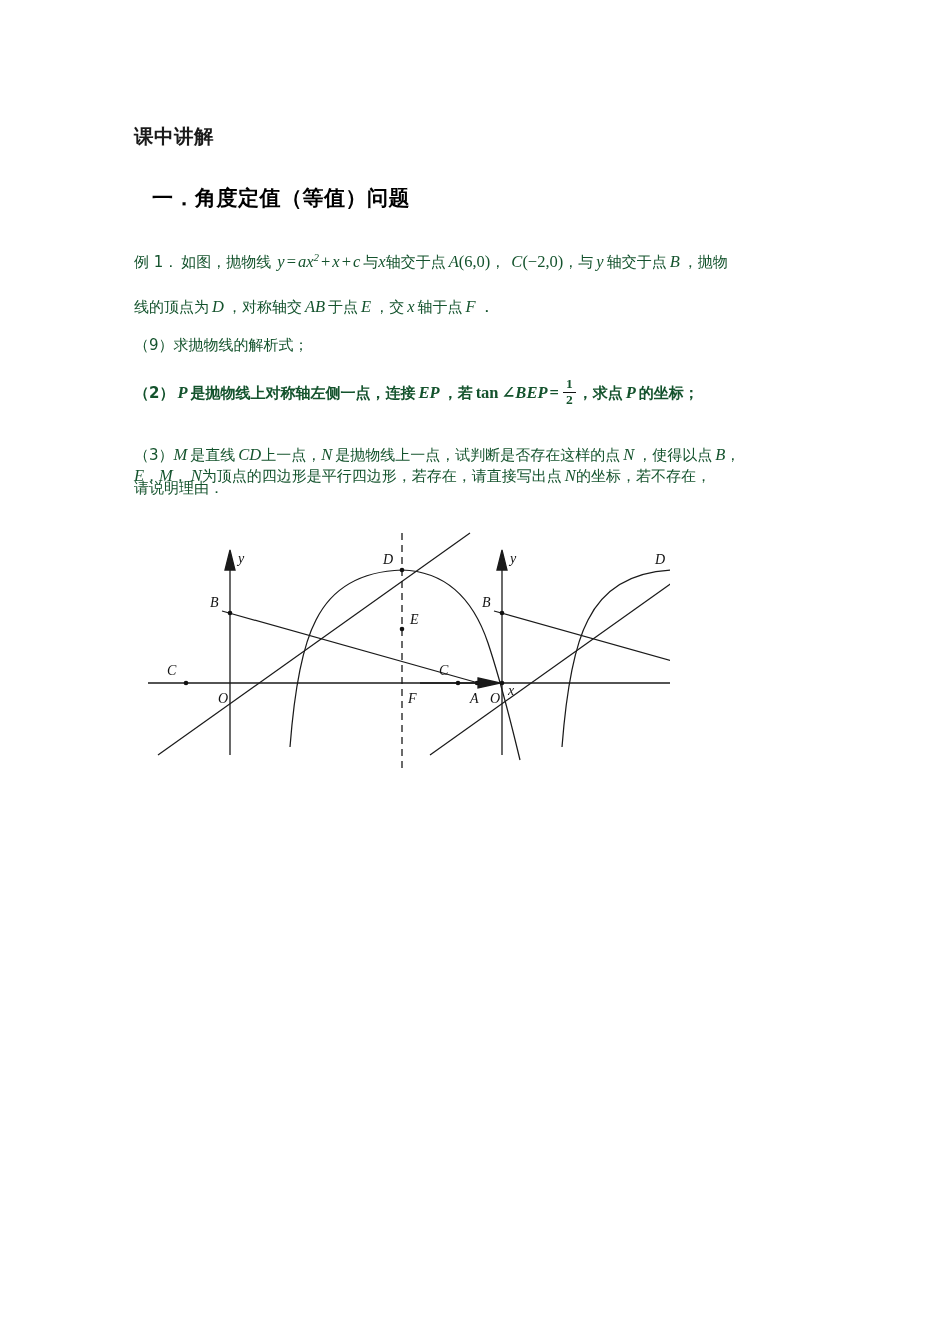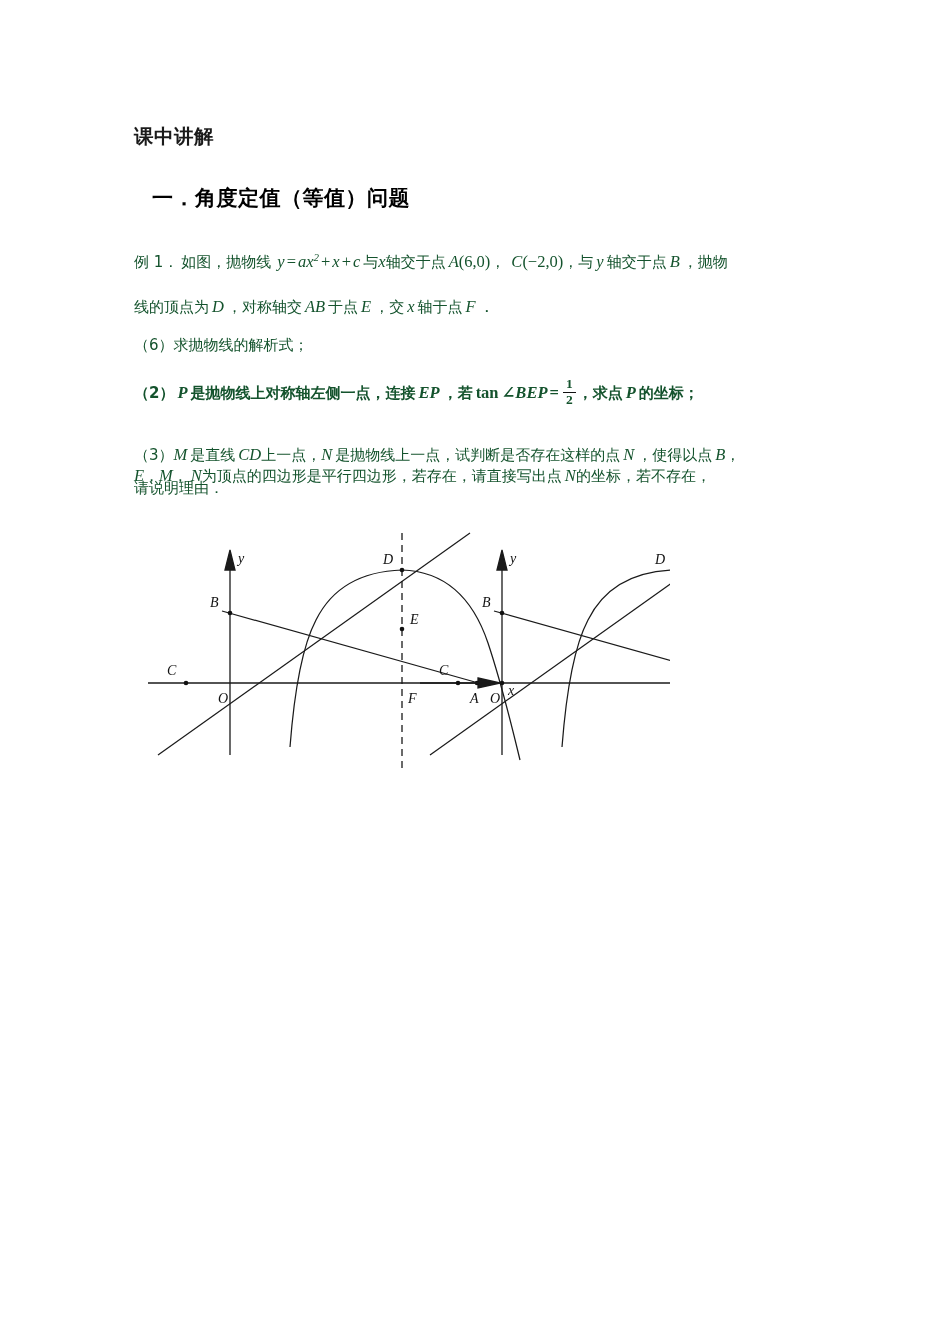--- a/index.html
+++ b/index.html
@@ -157,21 +157,21 @@
 
     <div class="para" style="top:252px;">
       <span class="cn">例 1．</span><span class="sp-sm"></span><span class="cn">如图，抛物线</span><span class="sp"></span><span class="mi">y</span><span class="mop">=</span><span class="mi">a</span><span class="mi">x</span><span class="sup">2</span><span class="mop">+</span><span class="mi">x</span><span class="mop">+</span><span class="mi">c</span><span class="sp-sm"></span><span class="cn">与</span><span class="mi">x</span><span class="cn">轴交于点</span><span class="sp-sm"></span><span class="mn"><i>A</i>(6,0)</span><span class="cn">，</span><span class="sp"></span><span class="mn"><i>C</i>(−2,0)</span><span class="cn">，</span><span class="cn">与</span><span class="sp-sm"></span><span class="mi">y</span><span class="sp-sm"></span><span class="cn">轴交于点</span><span class="sp-sm"></span><span class="mi">B</span><span class="sp-sm"></span><span class="cn">，抛物</span>
     </div>
 
     <div class="para" style="top:299px;">
       <span class="cn">线的顶点为</span><span class="sp-sm"></span><span class="mi">D</span><span class="sp-sm"></span><span class="cn">，对称轴交</span><span class="sp-sm"></span><span class="mi">AB</span><span class="sp-sm"></span><span class="cn">于点</span><span class="sp-sm"></span><span class="mi">E</span><span class="sp-sm"></span><span class="cn">，交</span><span class="sp-sm"></span><span class="mi">x</span><span class="sp-sm"></span><span class="cn">轴于点</span><span class="sp-sm"></span><span class="mi">F</span><span class="sp-sm"></span><span class="mn">．</span>
     </div>
 
     <div class="para" style="top:338px;">
-      <span class="cn">（6）求抛物线的解析式；</span>
+      <span class="cn">（9）求抛物线的解析式；</span>
     </div>
 
     <div class="para" style="top:378px;font-weight:bold;">
       <span class="cn">（2）</span><span class="sp-sm"></span><span class="mi">P</span><span class="sp-sm"></span><span class="cn">是抛物线上对称轴左侧一点，连接</span><span class="sp-sm"></span><span class="mi">EP</span><span class="sp-sm"></span><span class="cn">，若</span><span class="sp-sm"></span><span class="mn">tan</span><span class="sp-sm"></span><span class="mi">∠BEP</span><span class="mop">=</span><span class="frac"><span class="num">1</span><span class="den">2</span></span><span class="cn">，求点</span><span class="sp-sm"></span><span class="mi">P</span><span class="sp-sm"></span><span class="cn">的坐标；</span>
     </div>
 
     <div class="para" style="top:447px;">
       <span class="cn">（3）</span><span class="mi">M</span><span class="sp-sm"></span><span class="cn">是直线</span><span class="sp-sm"></span><span class="mi">CD</span><span class="cn">上一点，</span><span class="mi">N</span><span class="sp-sm"></span><span class="cn">是抛物线上一点，试判断是否存在这样的点</span><span class="sp-sm"></span><span class="mi">N</span><span class="sp-sm"></span><span class="cn">，使得以点</span><span class="sp-sm"></span><span class="mi">B</span><span class="cn">，</span>
     </div>
 

